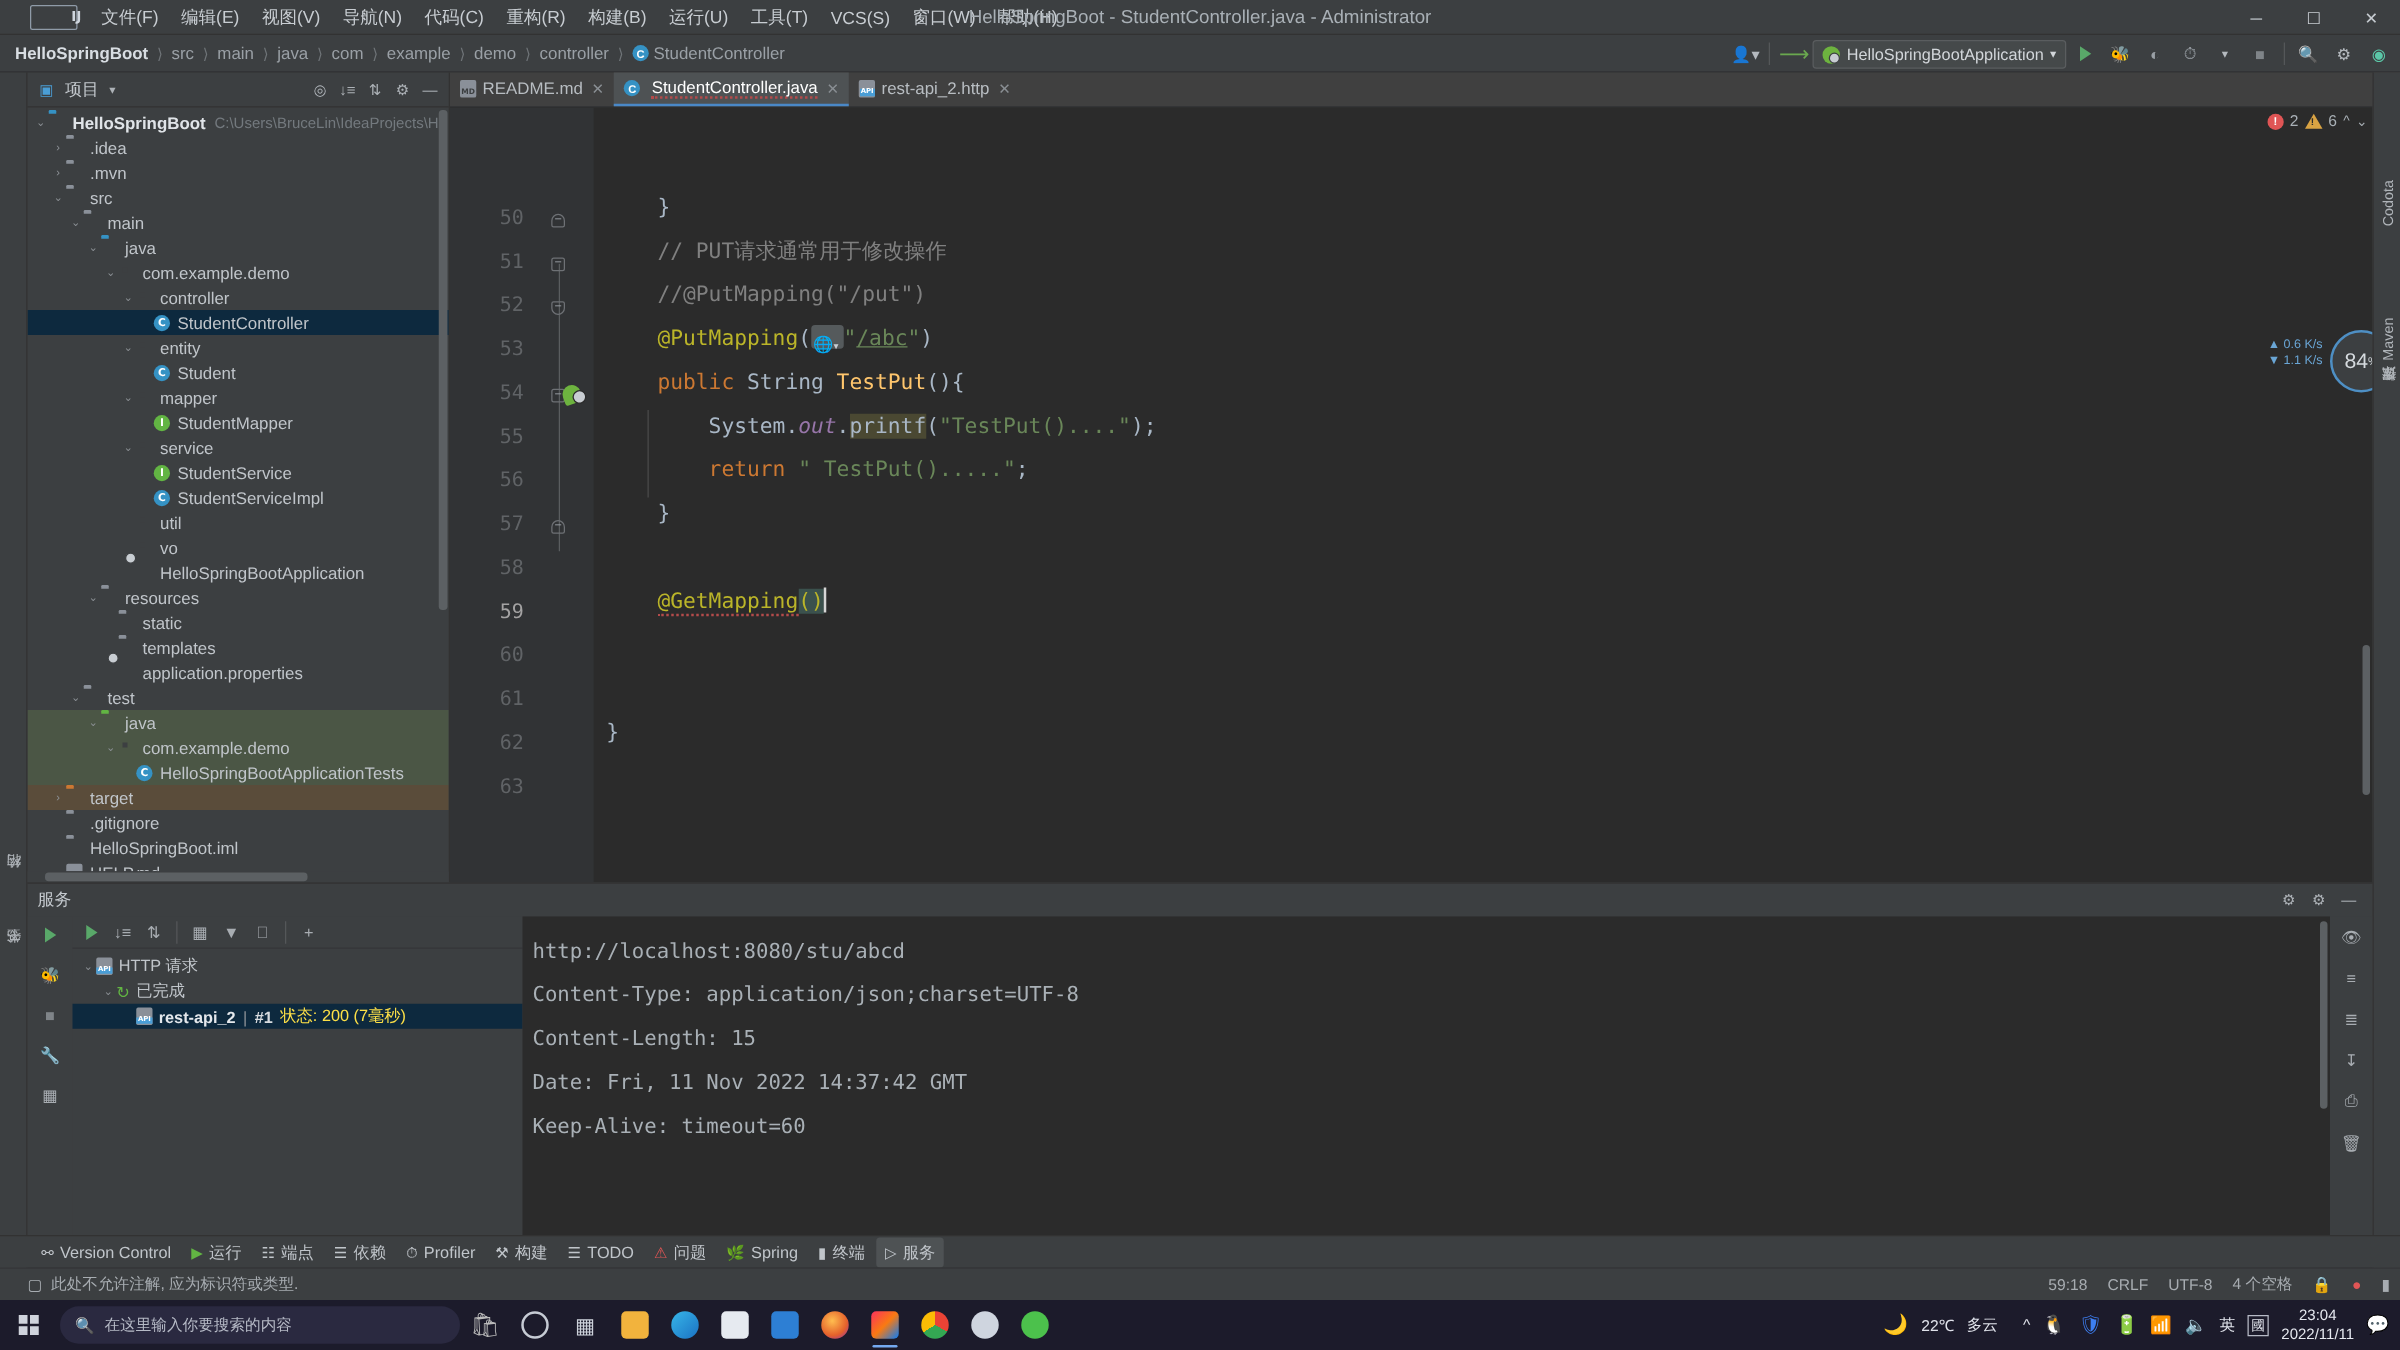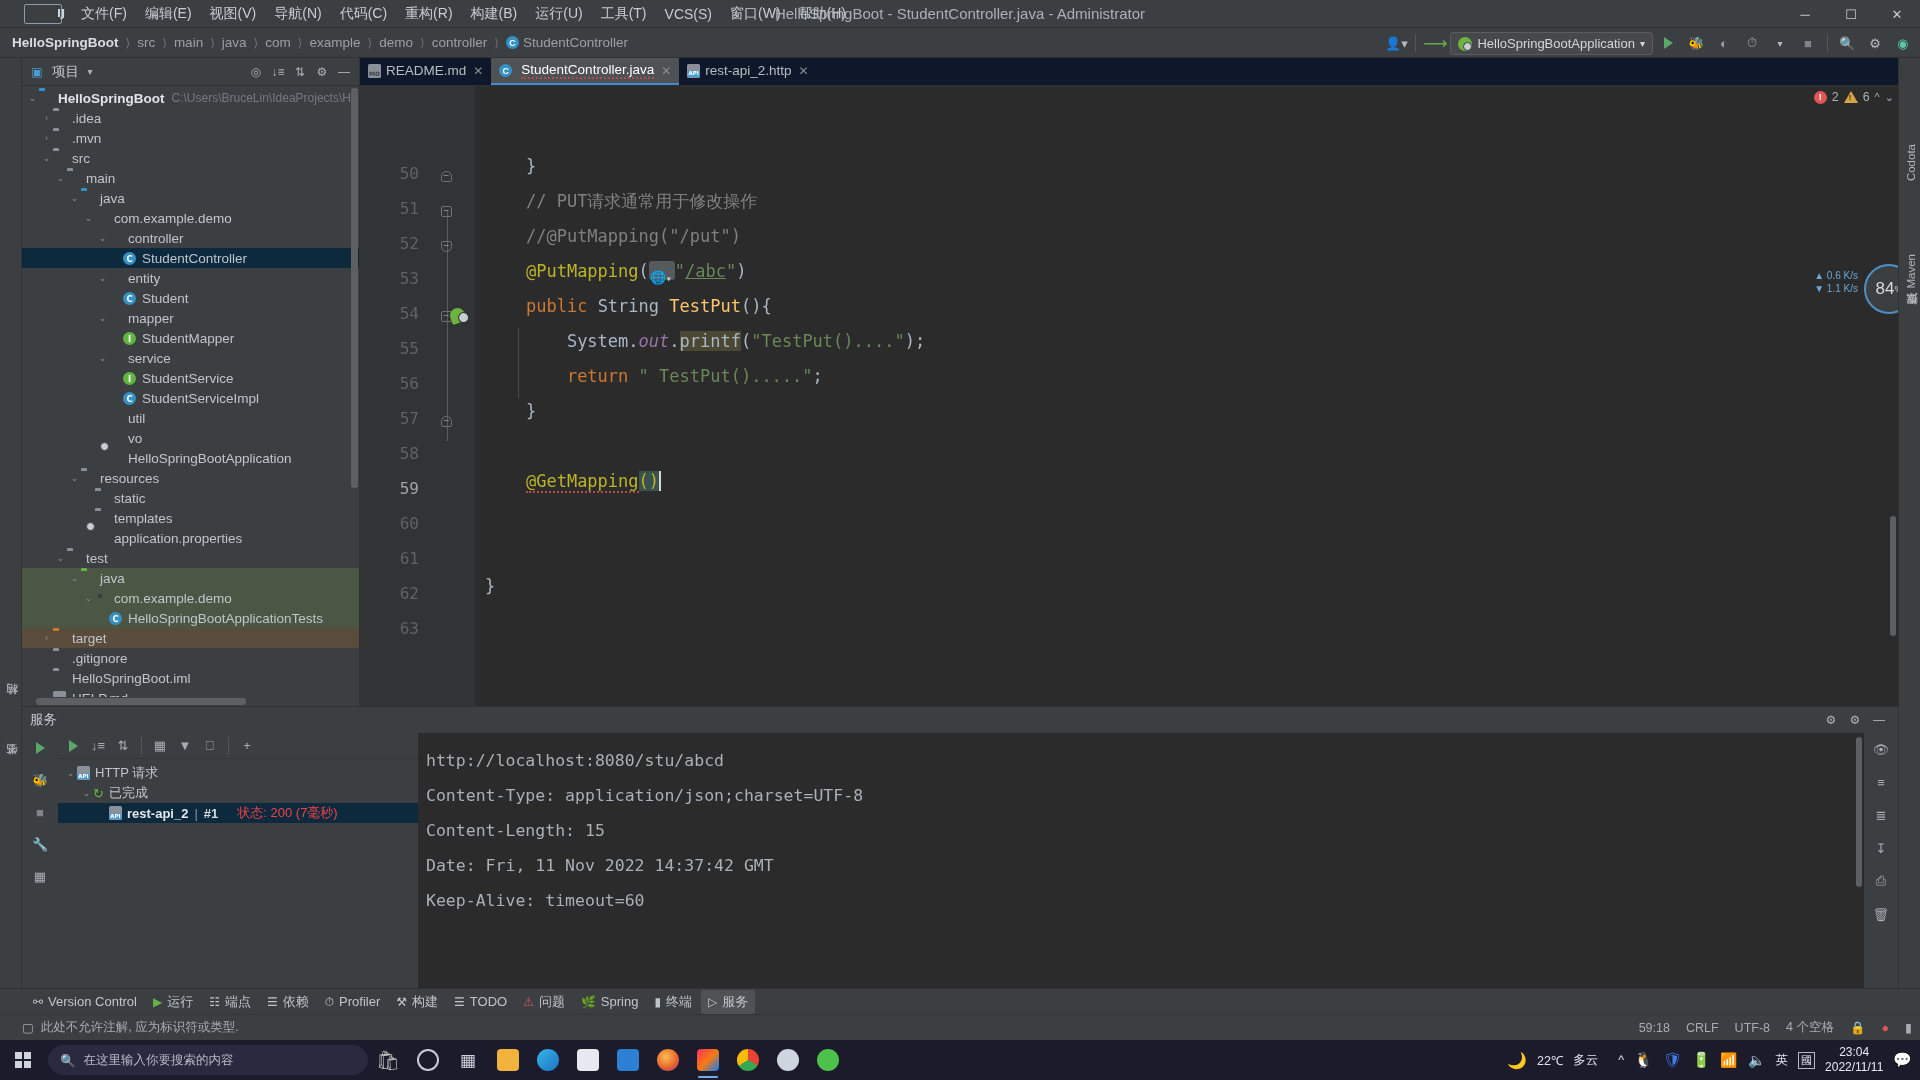--- a/index.html
+++ b/index.html
@@ -153,21 +153,21 @@
     background: #5c6063; border-radius: 3px;
   }
   .hscroll-wrap {
     height: 9px; background: #3c3f41; position: relative; flex: none;
   }
   .hscroll { position: absolute; left: 14px; top: 1px; width: 210px; height: 7px; background: #5c6063; border-radius: 3px; }
 
   
   .tabs {
     position: absolute; left: 360px; top: 58px; right: 0; height: 28px;
-    background: #0f172a; display: flex; align-items: stretch;
+    background: #404040; display: flex; align-items: stretch;
     border-bottom: 1px solid #2f3133;
   }
   .tab {
     display: flex; align-items: center; gap: 5px; padding: 0 8px;
     font-size: 13.5px; color: #b8bdc2; border-bottom: 2px solid transparent;
     white-space: nowrap; cursor: default;
   }
   .tab.active { background: #4e5254; border-bottom: 2px solid #4a88c7; color: #ffffff; }
   .tab .x { color: #8a8f94; font-size: 12px; margin-left: 2px; }
   .tab-md {
@@ -808,21 +808,21 @@
               <span>已完成</span>
             </div>
             <div class="svc-trow sel" style="padding-left: 38px;">
               <span class="arrow"></span>
               <span class="api-ico">
                 <b>API</b>
               </span>
               <span style="font-weight:bold;color:#e4e8ec">rest-api_2</span>
               <span style="margin:0 6px;color:#8d9297">|</span>
               <span style="font-weight:bold;color:#d7dbdf">#1</span>
-              <span style="margin-left:19px;color:#ef4444">状态: 200 (7毫秒)</span>
+              <span style="margin-left:6px;color:#fde047">状态: 200 (7毫秒)</span>
             </div>
           </div>
       </div>
       <div class="svc-resp">
         <div class="resp-line">http://localhost:8080/stu/abcd</div>
         <div class="resp-line"></div>
         <div class="resp-line">Content-Type: application/json;charset=UTF-8</div>
         <div class="resp-line">Content-Length: 15</div>
         <div class="resp-line">Date: Fri, 11 Nov 2022 14:37:42 GMT</div>
         <div class="resp-line">Keep-Alive: timeout=60</div>

